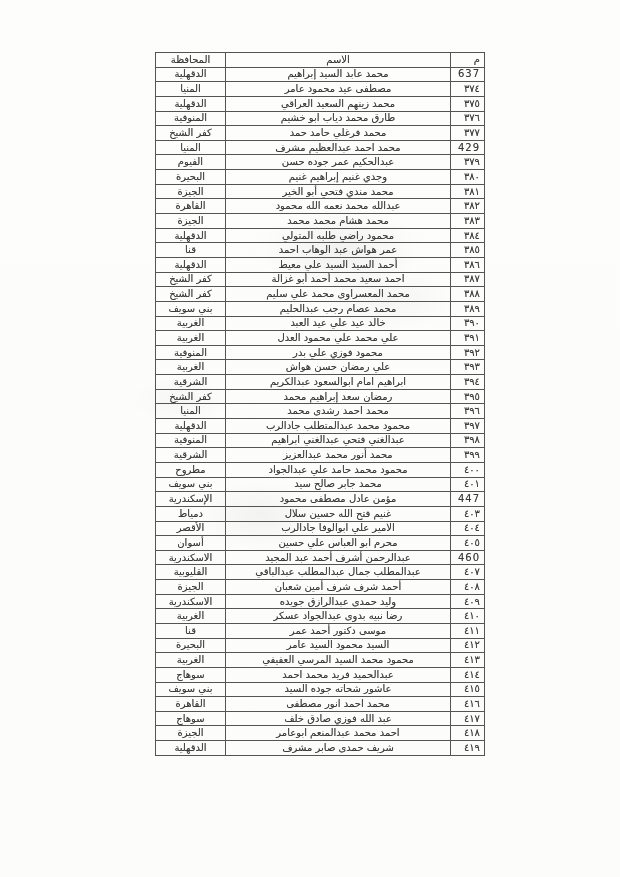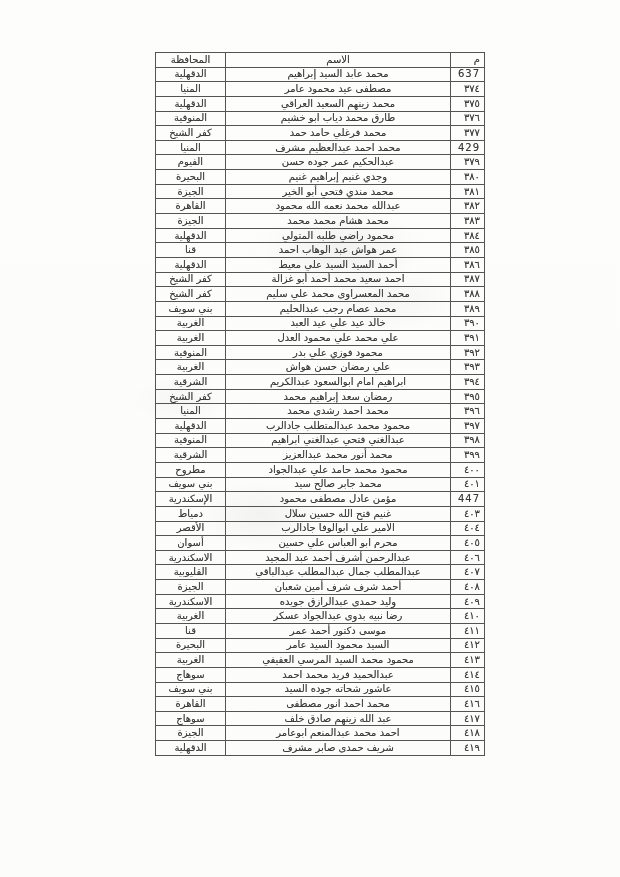--- a/index.html
+++ b/index.html
@@ -227,21 +227,21 @@
           <td class="col-number">٤٠٤</td>
           <td class="col-name">الامير علي ابوالوفا جادالرب</td>
           <td class="col-governorate">الأقصر</td>
         </tr>
         <tr>
           <td class="col-number">٤٠٥</td>
           <td class="col-name">محرم ابو العباس علي حسين</td>
           <td class="col-governorate">أسوان</td>
         </tr>
         <tr>
-          <td class="col-number">٤٠٦</td>
+          <td class="col-number">460</td>
           <td class="col-name">عبدالرحمن أشرف أحمد عبد المجيد</td>
           <td class="col-governorate">الاسكندرية</td>
         </tr>
         <tr>
           <td class="col-number">٤٠٧</td>
           <td class="col-name">عبدالمطلب جمال عبدالمطلب عبدالباقي</td>
           <td class="col-governorate">القليوبية</td>
         </tr>
         <tr>
           <td class="col-number">٤٠٨</td>
@@ -283,21 +283,21 @@
           <td class="col-name">عاشور شحاته جوده السيد</td>
           <td class="col-governorate">بني سويف</td>
         </tr>
         <tr>
           <td class="col-number">٤١٦</td>
           <td class="col-name">محمد احمد انور مصطفى</td>
           <td class="col-governorate">القاهرة</td>
         </tr>
         <tr>
           <td class="col-number">٤١٧</td>
-          <td class="col-name">عبد الله زينهم صادق خلف</td>
+          <td class="col-name">عبد الله فوزي صادق خلف</td>
           <td class="col-governorate">سوهاج</td>
         </tr>
         <tr>
           <td class="col-number">٤١٨</td>
           <td class="col-name">احمد محمد عبدالمنعم ابوعامر</td>
           <td class="col-governorate">الجيزة</td>
         </tr>
         <tr>
           <td class="col-number">٤١٩</td>
           <td class="col-name">شريف حمدى صابر مشرف</td>

